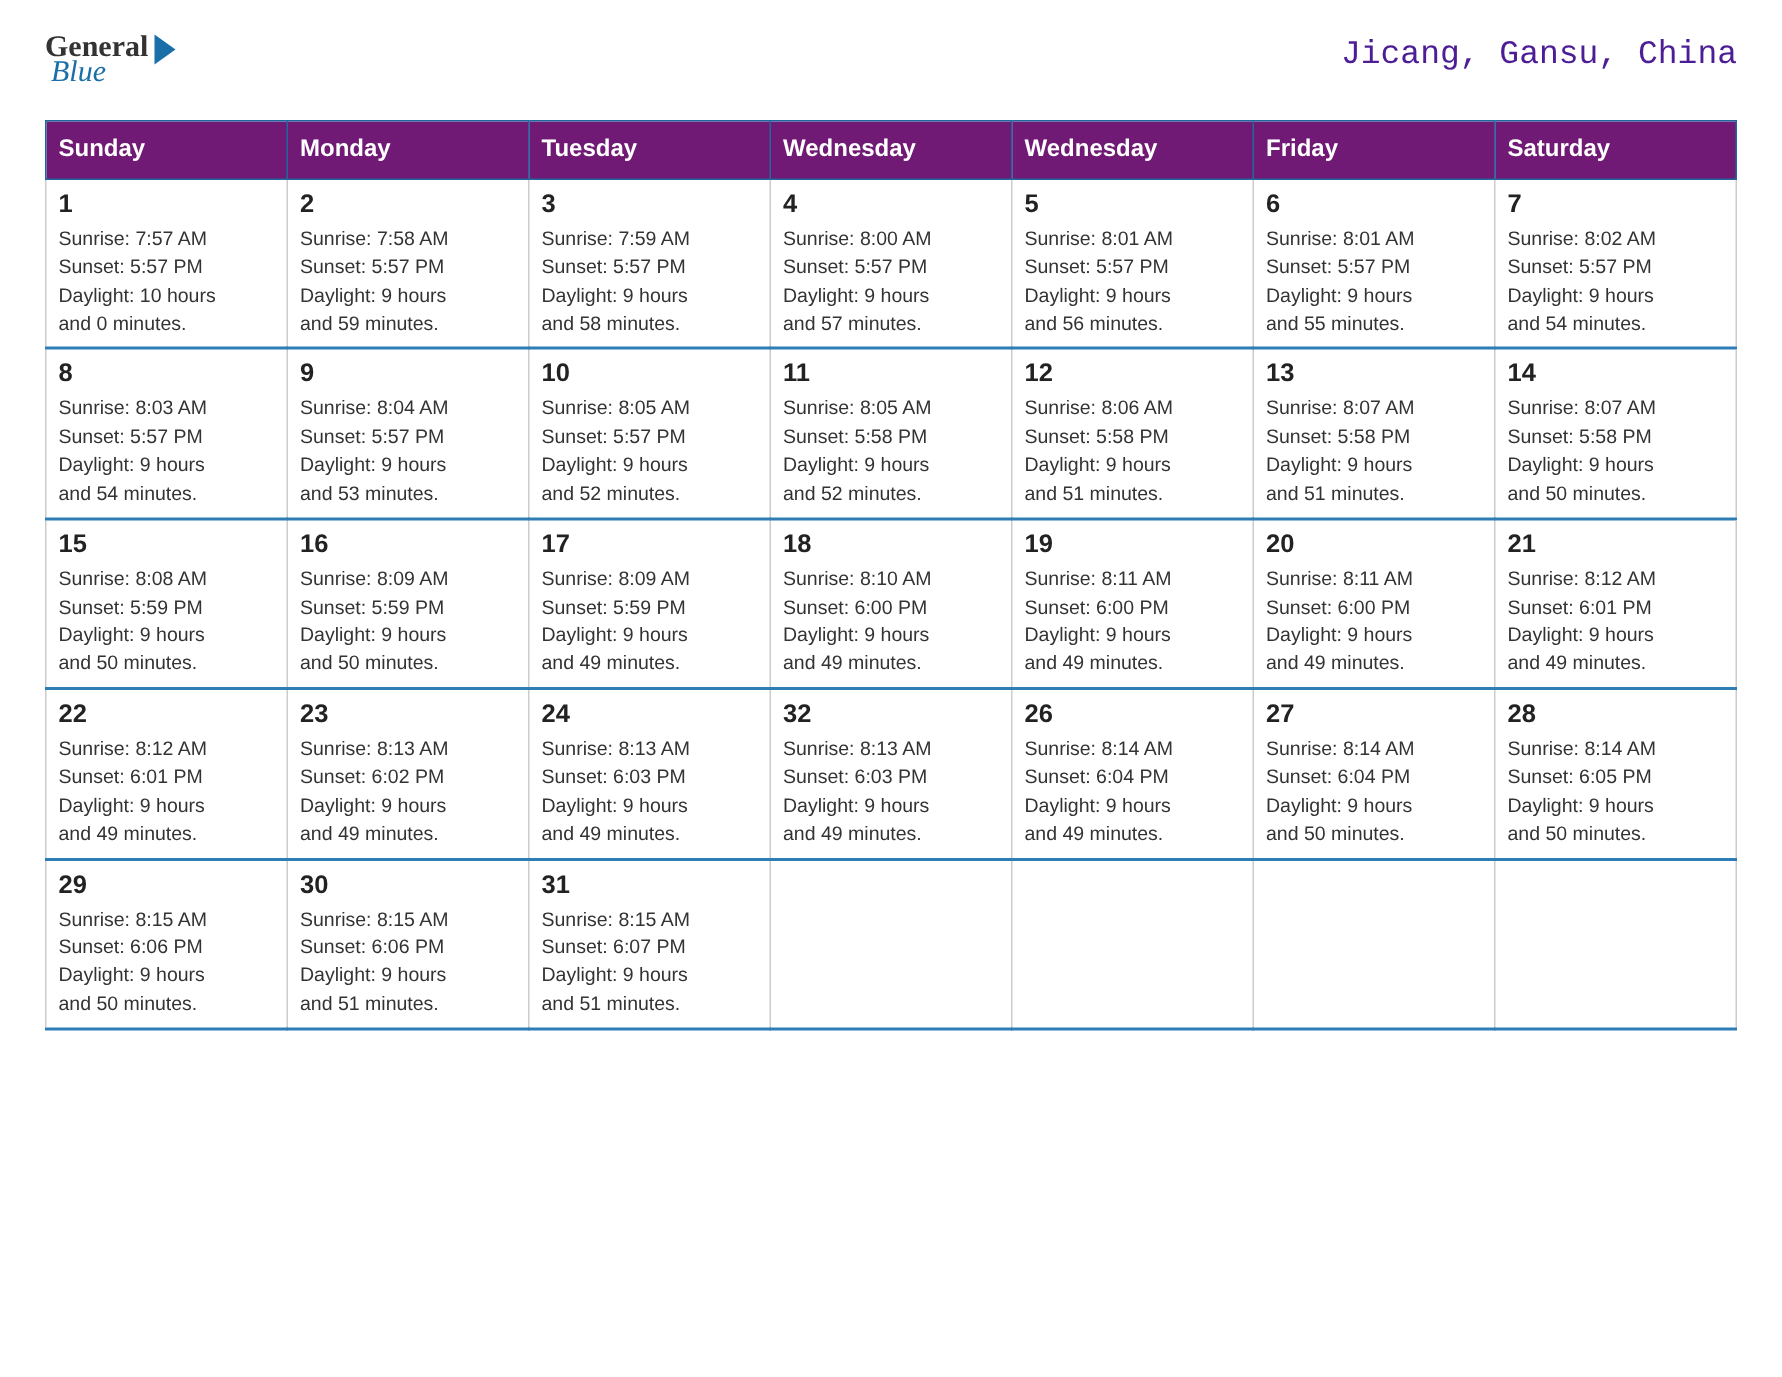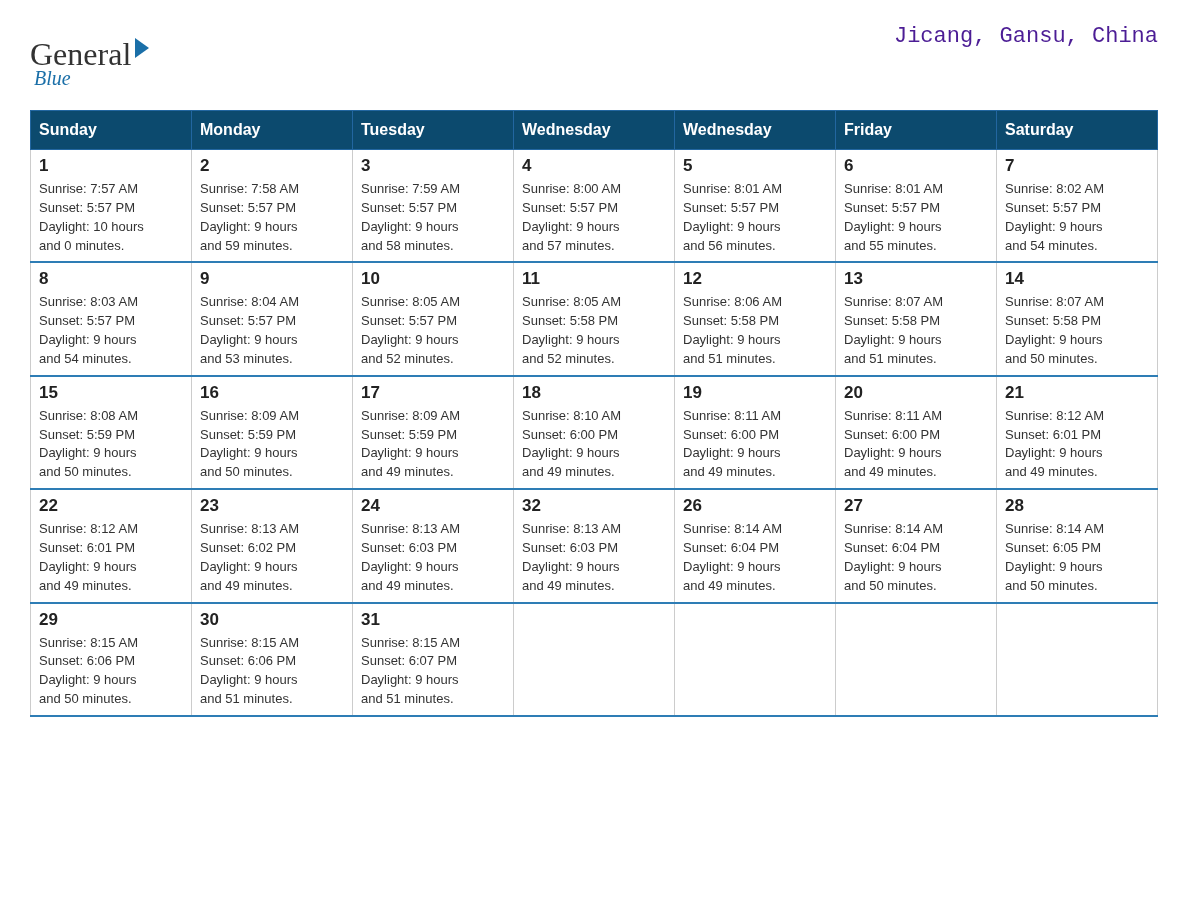--- a/index.html
+++ b/index.html
@@ -19,25 +19,24 @@
     .logo {
       display: flex;
       flex-direction: column;
       align-items: flex-start;
     }
     .logo-top {
       display: flex;
       align-items: center;
     }
     .logo-general {
-      font-size: 32px;
-      font-weight: normal;
+      font-size: 20px;
+      font-weight: bold;
       color: #333;
       font-family: Georgia, serif;
-      margin-top: 16px;
     }
     .logo-arrow {
       width: 0;
       height: 0;
       border-left: 14px solid #1a6fa8;
       border-top: 10px solid transparent;
       border-bottom: 10px solid transparent;
       margin-left: 4px;
       margin-top: 2px;
     }
@@ -62,21 +61,21 @@
       font-size: 22px;
       color: #4c1d95;
       font-family: Liberation Mono, monospace;
       margin-top: 4px;
     }
     .calendar {
       width: 100%;
       border-collapse: collapse;
     }
     .calendar thead tr th {
-      background-color: #0c4a6e;
+      background-color: #701a75;
       color: #fff;
       font-size: 16px;
       font-weight: bold;
       padding: 10px 8px;
       text-align: left;
       border: 1px solid #2266a0;
     }
     .calendar tbody tr td {
       vertical-align: top;
       border: 1px solid #ccc;

